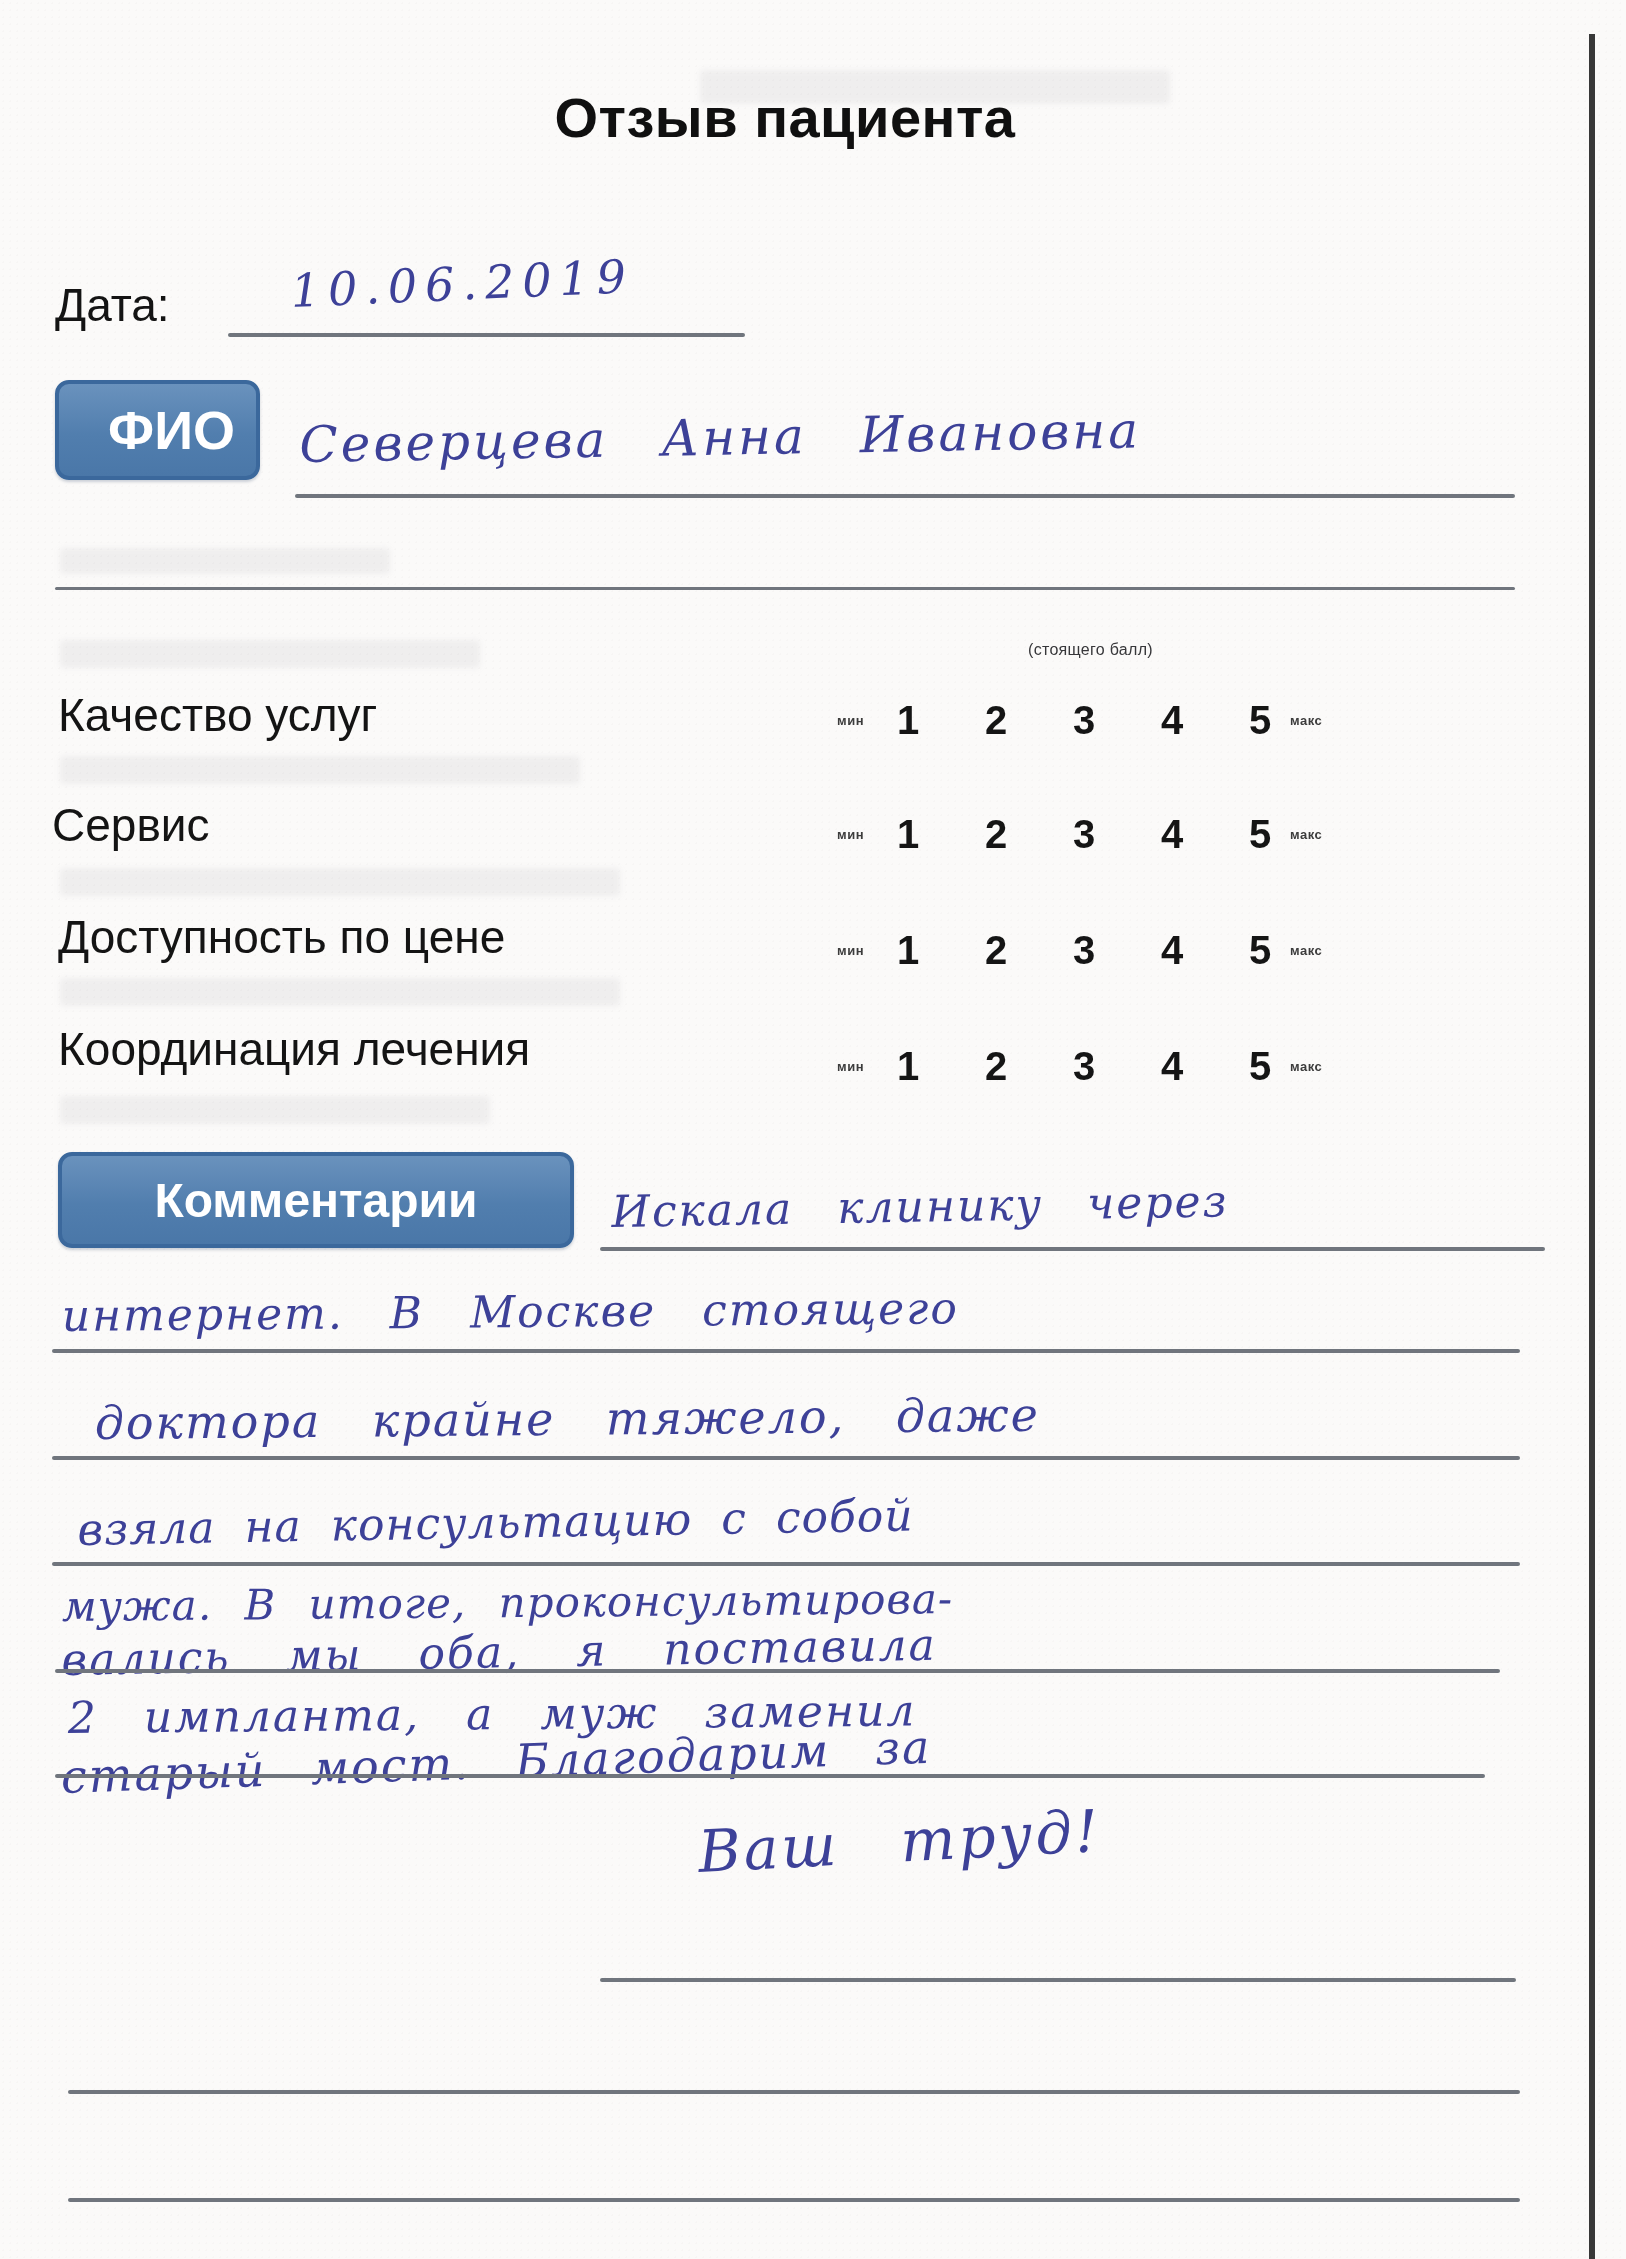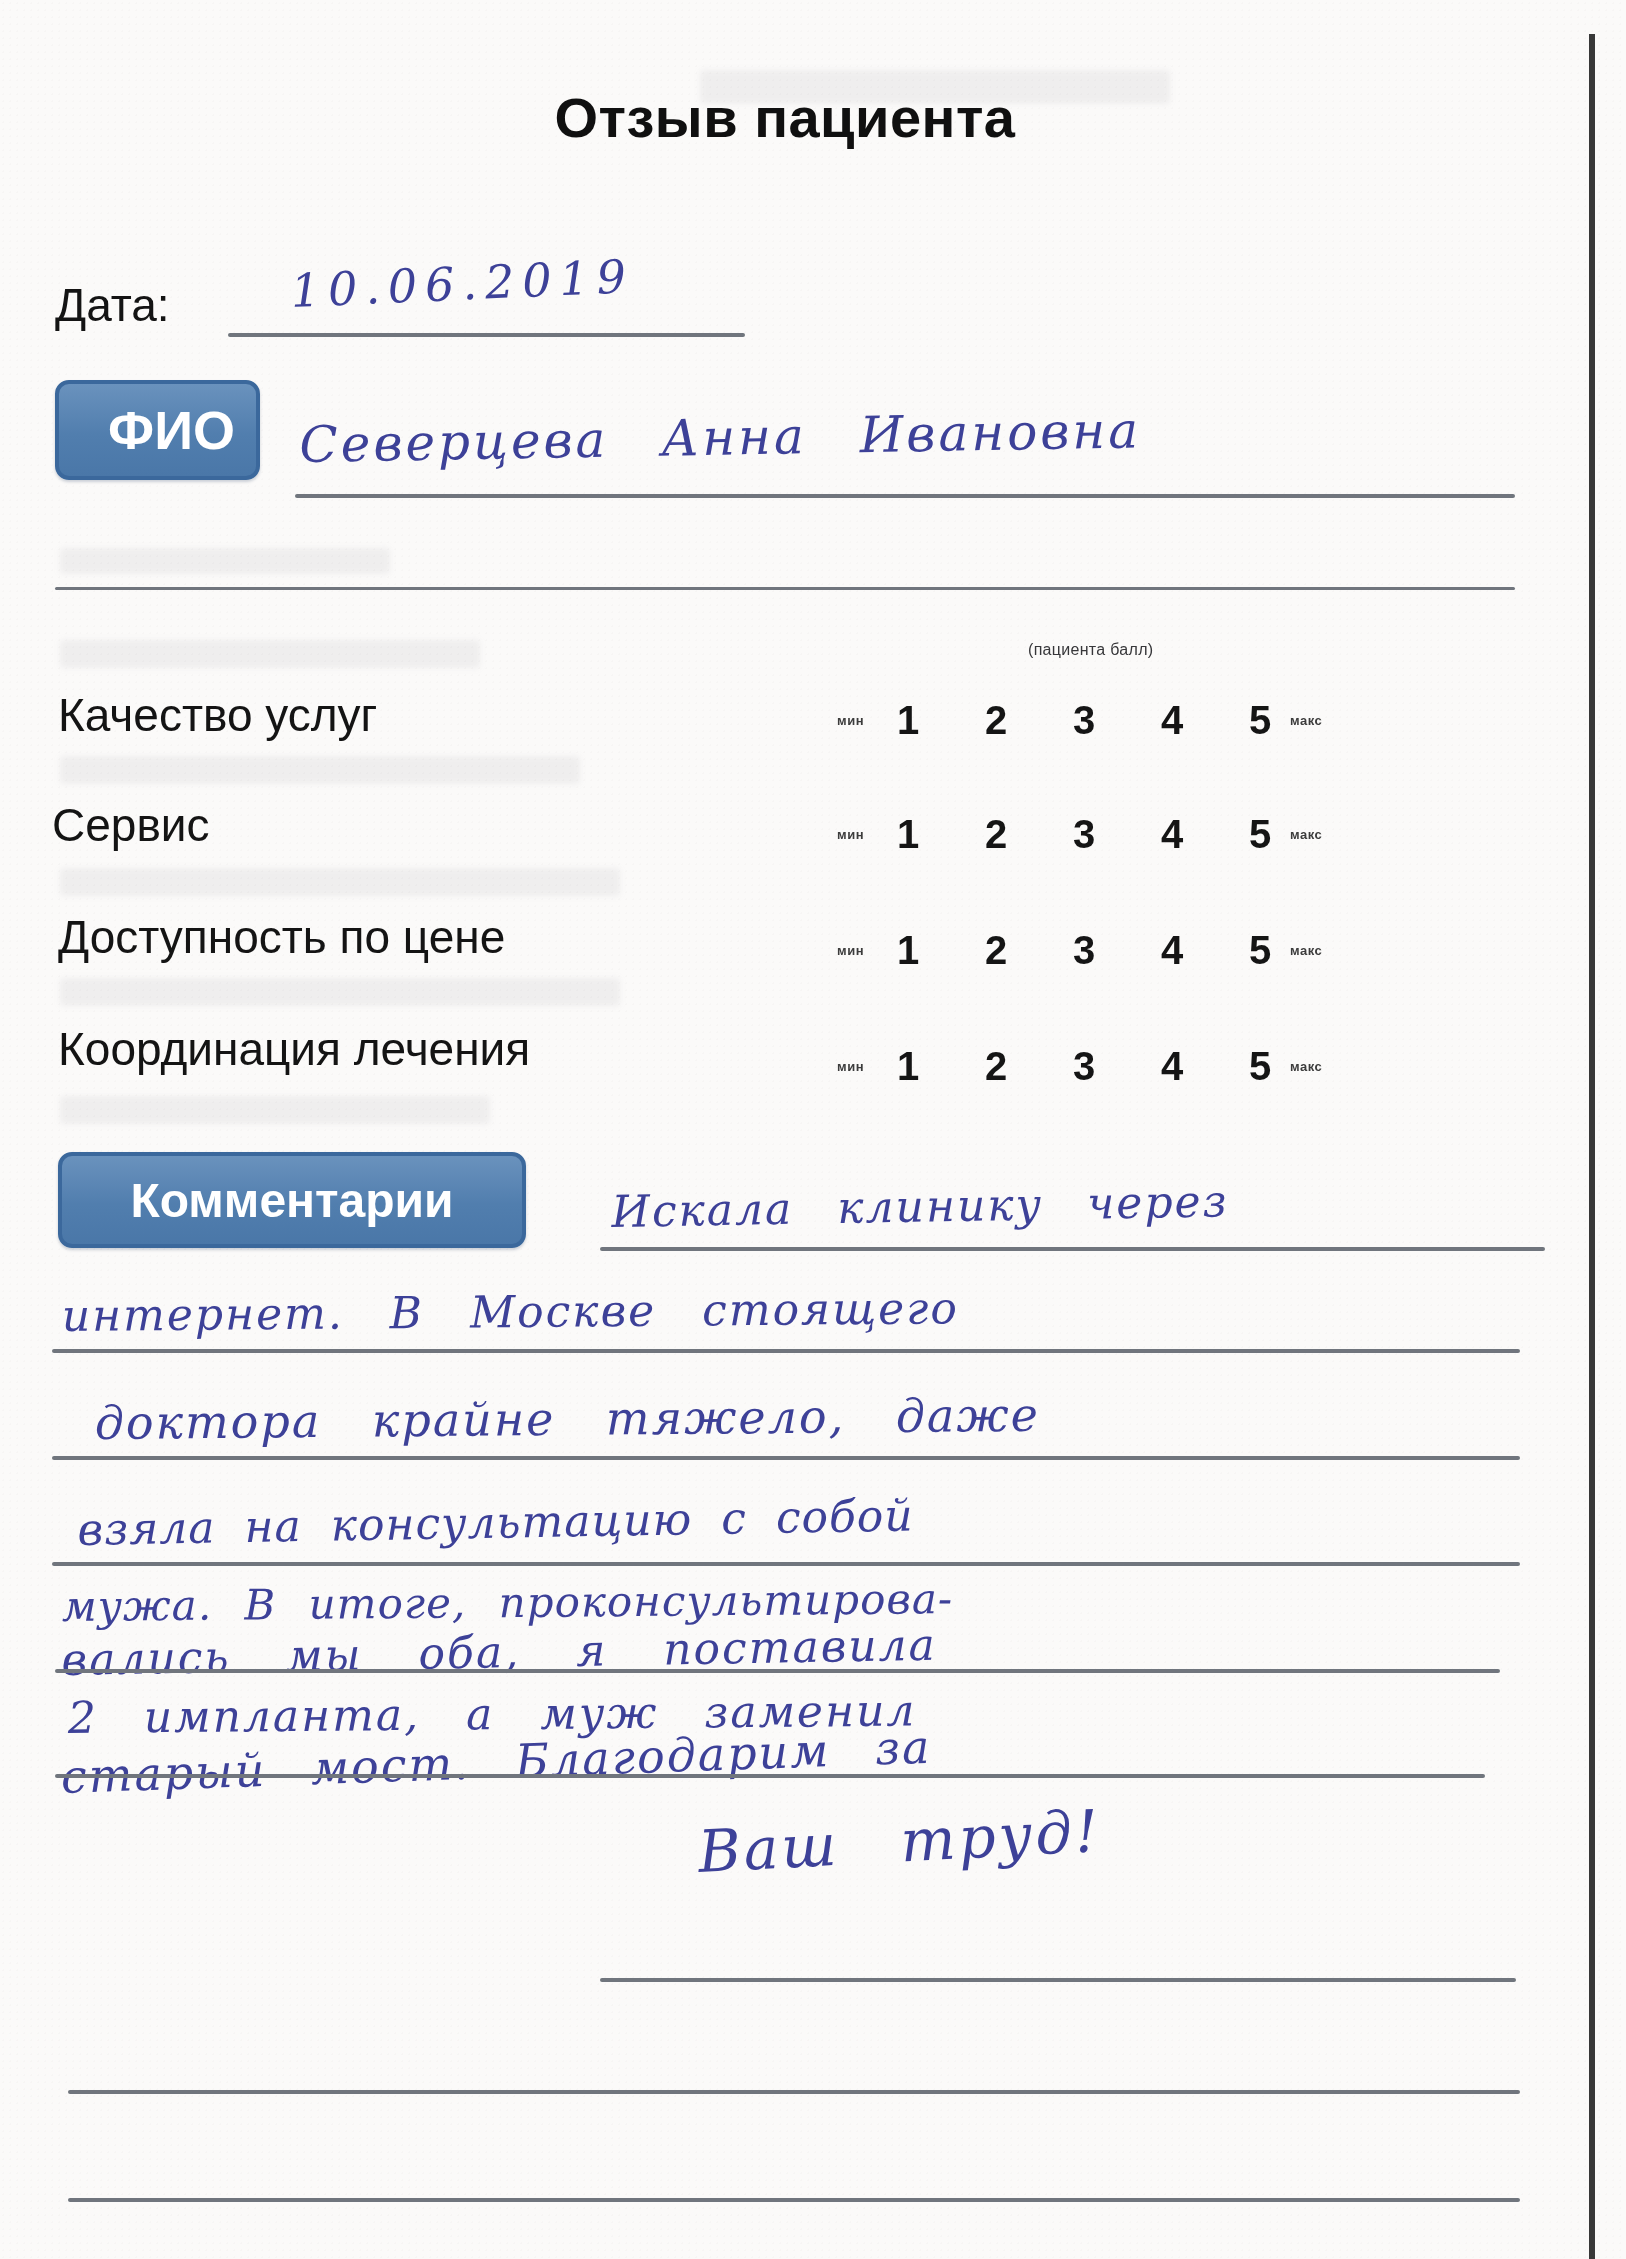--- a/index.html
+++ b/index.html
@@ -30,21 +30,21 @@
   
   .badge{
     position:absolute;display:flex;align-items:center;justify-content:center;
     background:linear-gradient(180deg,#6a92bd 0%,#517eae 55%,#4a77a8 100%);
     border:4px solid #3b689c;border-radius:14px;
     color:#ffffff;font-weight:bold;box-sizing:border-box;
     box-shadow:0 2px 3px rgba(60,80,110,0.25);
     white-space:nowrap;
   }
   .fio-badge{left:55px;top:380px;width:205px;height:100px;font-size:54px;padding-left:28px;}
-  .comments-badge{left:58px;top:1152px;width:468px;height:96px;font-size:48px;}
+  .comments-badge{left:58px;top:1152px;width:516px;height:96px;font-size:48px;}
   .recs-badge{left:60px;top:1884px;width:525px;height:96px;font-size:48px;}
 
   
   .hw{
     position:absolute;font-family:"DejaVu Serif", serif;font-style:italic;
     color:#3d4198;white-space:nowrap;transform-origin:left bottom;
   }
   .date-hw{left:292px;top:264px;font-size:46px;letter-spacing:8px;transform:rotate(-2.5deg);}
   .fio-hw{left:300px;top:416px;font-size:50px;letter-spacing:3px;word-spacing:34px;transform:rotate(-1deg);}
   .c1{left:612px;top:1186px;font-size:44px;letter-spacing:2px;word-spacing:28px;transform:rotate(-1deg);}
@@ -86,21 +86,21 @@
   <div class="hw date-hw">10.06.2019</div>
   <div class="rule" style="left:228px;top:333px;width:517px;"></div>
 
   <div class="badge fio-badge">
     <span>ФИО</span>
   </div>
   <div class="hw fio-hw">Северцева Анна Ивановна</div>
   <div class="rule" style="left:295px;top:494px;width:1220px;"></div>
   <div class="rule thin" style="left:55px;top:587px;width:1460px;"></div>
 
-  <div class="scale-hint">(пациента балл)</div>
+  <div class="scale-hint">(стоящего балл)</div>
 
   <div class="plabel" style="left:58px;top:688px;">Качество услуг</div>
   <div class="scale-row" style="top:698px;">
     <span class="minmax">мин</span>
     <span class="num">1</span>
     <span class="num">2</span>
     <span class="num">3</span>
     <span class="num">4</span>
     <span class="num">5</span>
     <span class="minmax max">макс</span>

